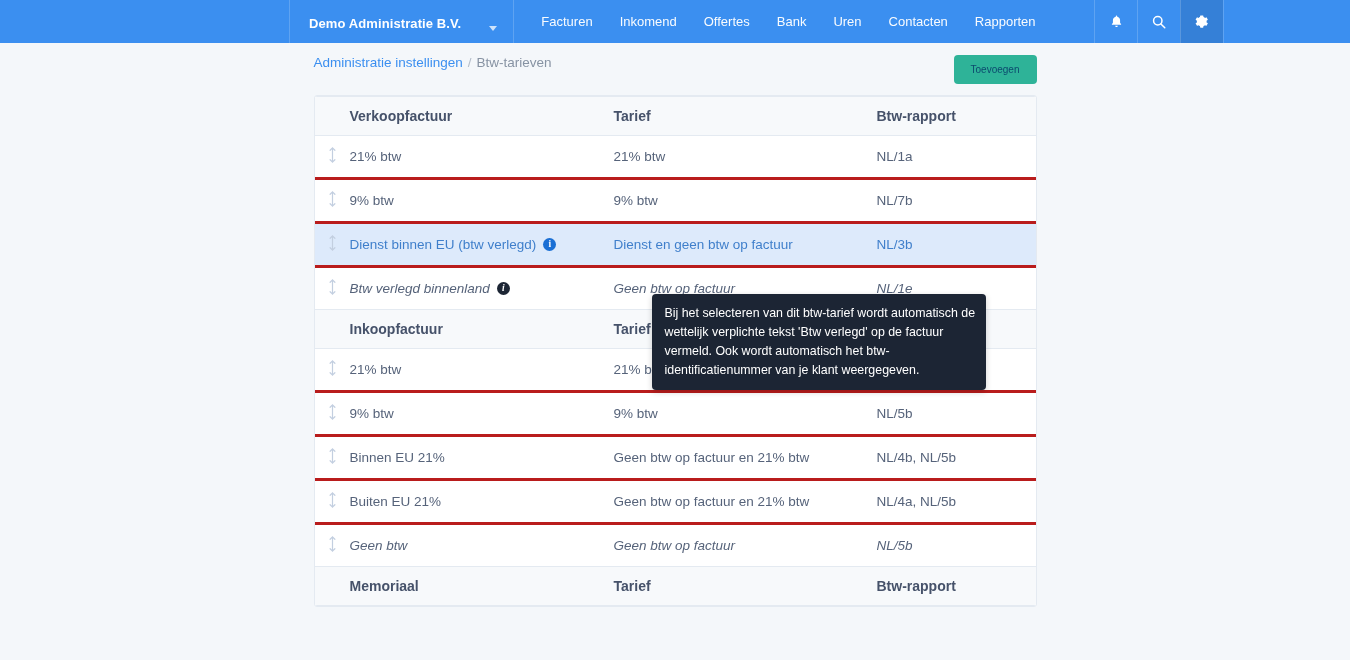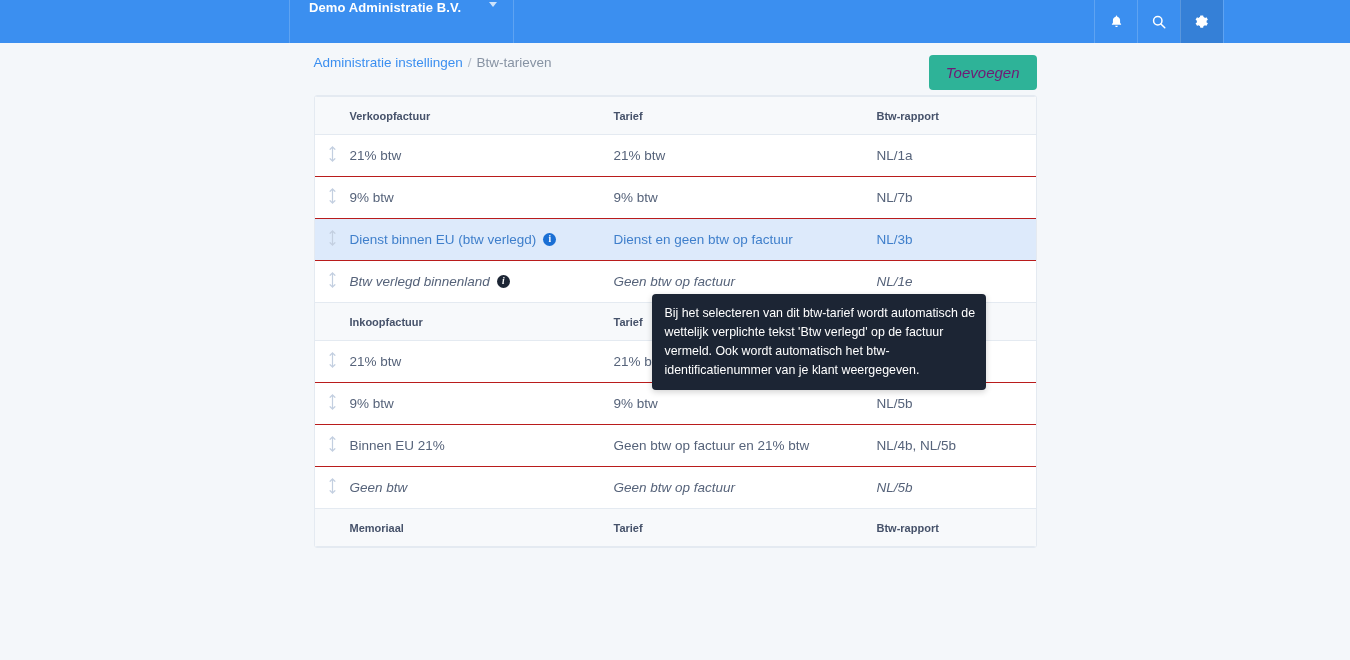--- a/index.html
+++ b/index.html
@@ -13,21 +13,21 @@
   
   .navbar {
     height: 43px;
     background: #3b8ff0;
     display: flex;
     align-items: stretch;
     position: relative;
   }
   .nav-left-spacer { width: 290px; border-right: 1px solid rgba(255,255,255,0.18); }
   .nav-company {
-    display: flex; align-items: flex-start; gap: 28px;
+    display: flex; align-items: flex-end; gap: 28px;
     padding: 0 16px 12px 19px;
     color: #ffffff;
     font-size: 13px;
     font-weight: bold;
     letter-spacing: .1px;
     border-right: 1px solid rgba(255,255,255,0.18);
     cursor: pointer;
     white-space: nowrap;
   }
   .caret {
@@ -74,29 +74,28 @@
     padding-top: 12px;
     position: relative;
     height: 52px;
   }
   .breadcrumb { font-size: 13.5px; color: #8793a3; white-space: nowrap; }
   .breadcrumb a { color: #3b8ff0; text-decoration: none; }
   .breadcrumb .sep { margin: 0 5px; color: #b4bdc9; }
   .btn-add {
     margin-left: auto;
     background: #2eb398;
-    color: #701a75;
+    color: #0c4a6e;
     border: none;
     border-radius: 4px;
     font-family: inherit;
-    font-size: 15px;
+    font-size: 10px;
     padding: 9px 17px;
     cursor: pointer;
     white-space: nowrap;
-    font-style: italic;
   }
 
   .card {
     width: 723px;
     margin: 0 auto;
     background: #ffffff;
     border: 1px solid #e4eaf1;
     border-radius: 3px;
     overflow: hidden;
     position: relative;
@@ -105,30 +104,30 @@
   table.rates { width: 100%; border-collapse: collapse; table-layout: fixed; }
   table.rates col.c-handle { width: 35px; }
   table.rates col.c-name   { width: 264px; }
   table.rates col.c-tariff { width: 263px; }
   table.rates col.c-report { width: 161px; }
 
   tr.group-head td {
     background: #f7f9fb;
     border-top: 1px solid #e4eaf1;
     border-bottom: 1px solid #e4eaf1;
-    font-size: 11px;
+    font-size: 14px;
     font-weight: bold;
     color: #46526a;
     padding: 11px 0;
     height: 38px;
   }
   tr.group-head td:first-child { border-right: none; }
 
   tr.data-row td {
-    border-bottom: 1px solid #b91c1c;
+    border-bottom: 3px solid #b91c1c;
     font-size: 13.5px;
     color: #56637a;
     padding: 11px 0;
     height: 35px;
     vertical-align: middle;
   }
   tr.data-row.last-in-group td { border-bottom: none; font-style: italic; }
   tr.data-row.selected td { background: #ddeafb; color: #3f7fcb; margin-left: 32px; }
   tr.data-row.selected .cell-name,
   tr.data-row.selected .cell-tariff,
@@ -176,20 +175,29 @@
 <body>
 
 <div class="navbar">
   <div class="nav-left-spacer"></div>
 
   <div class="nav-company">
     <span>Demo Administratie B.V.</span>
     <span class="caret"></span>
   </div>
 
+  <div class="nav-links">
+    <a href="#">Facturen</a>
+    <a href="#">Inkomend</a>
+    <a href="#">Offertes</a>
+    <a href="#">Bank</a>
+    <a href="#">Uren</a>
+    <a href="#">Contacten</a>
+    <a href="#">Rapporten</a>
+  </div>
 
   <div class="nav-right">
     <div class="nav-icon-btn">
       <span>
         <svg width="13" height="14" viewBox="0 0 16 17" fill="#ffffff">
           <path d="M8 0.6c-.5 0-.9.4-.9.9v.6C5 2.6 3.6 4.3 3.6 6.4v3l-1.3 1.8c-.2.3 0 .7.4.7h10.6c.4 0 .6-.4.4-.7l-1.3-1.8v-3c0-2.1-1.4-3.8-3.5-4.3v-.6c0-.5-.4-.9-.9-.9z"></path>
           <path d="M6.4 13c0 .9.7 1.6 1.6 1.6s1.6-.7 1.6-1.6H6.4z"></path>
         </svg>
       </span>
     </div>
@@ -336,20 +344,34 @@
                   <path d="M2.1 12.7 L4.5 15.0 L6.9 12.7"></path>
                 </svg></span></td>
             <td class="cell-name">
               <div class="name-wrap">
                 <span>Binnen EU 21%</span>
               </div>
             </td>
             <td class="cell-tariff">Geen btw op factuur en 21% btw</td>
             <td class="cell-report">NL/4b, NL/5b</td>
           </tr>
+          <tr class="data-row">
+            <td class="cell-handle"><span class="drag-handle"><svg width="9" height="16" viewBox="0 0 9 16" fill="none" stroke="#c3cfe0" stroke-width="1.2" stroke-linecap="round" stroke-linejoin="round">
+                  <path d="M4.5 1.2 L4.5 14.8"></path>
+                  <path d="M2.1 3.3 L4.5 1.0 L6.9 3.3"></path>
+                  <path d="M2.1 12.7 L4.5 15.0 L6.9 12.7"></path>
+                </svg></span></td>
+            <td class="cell-name">
+              <div class="name-wrap">
+                <span>Buiten EU 21%</span>
+              </div>
+            </td>
+            <td class="cell-tariff">Geen btw op factuur en 21% btw</td>
+            <td class="cell-report">NL/4a, NL/5b</td>
+          </tr>
           <tr class="data-row last-in-group">
             <td class="cell-handle"><span class="drag-handle"><svg width="9" height="16" viewBox="0 0 9 16" fill="none" stroke="#c3cfe0" stroke-width="1.2" stroke-linecap="round" stroke-linejoin="round">
                   <path d="M4.5 1.2 L4.5 14.8"></path>
                   <path d="M2.1 3.3 L4.5 1.0 L6.9 3.3"></path>
                   <path d="M2.1 12.7 L4.5 15.0 L6.9 12.7"></path>
                 </svg></span></td>
             <td class="cell-name">
               <div class="name-wrap">
                 <span>Geen btw</span>
               </div>

